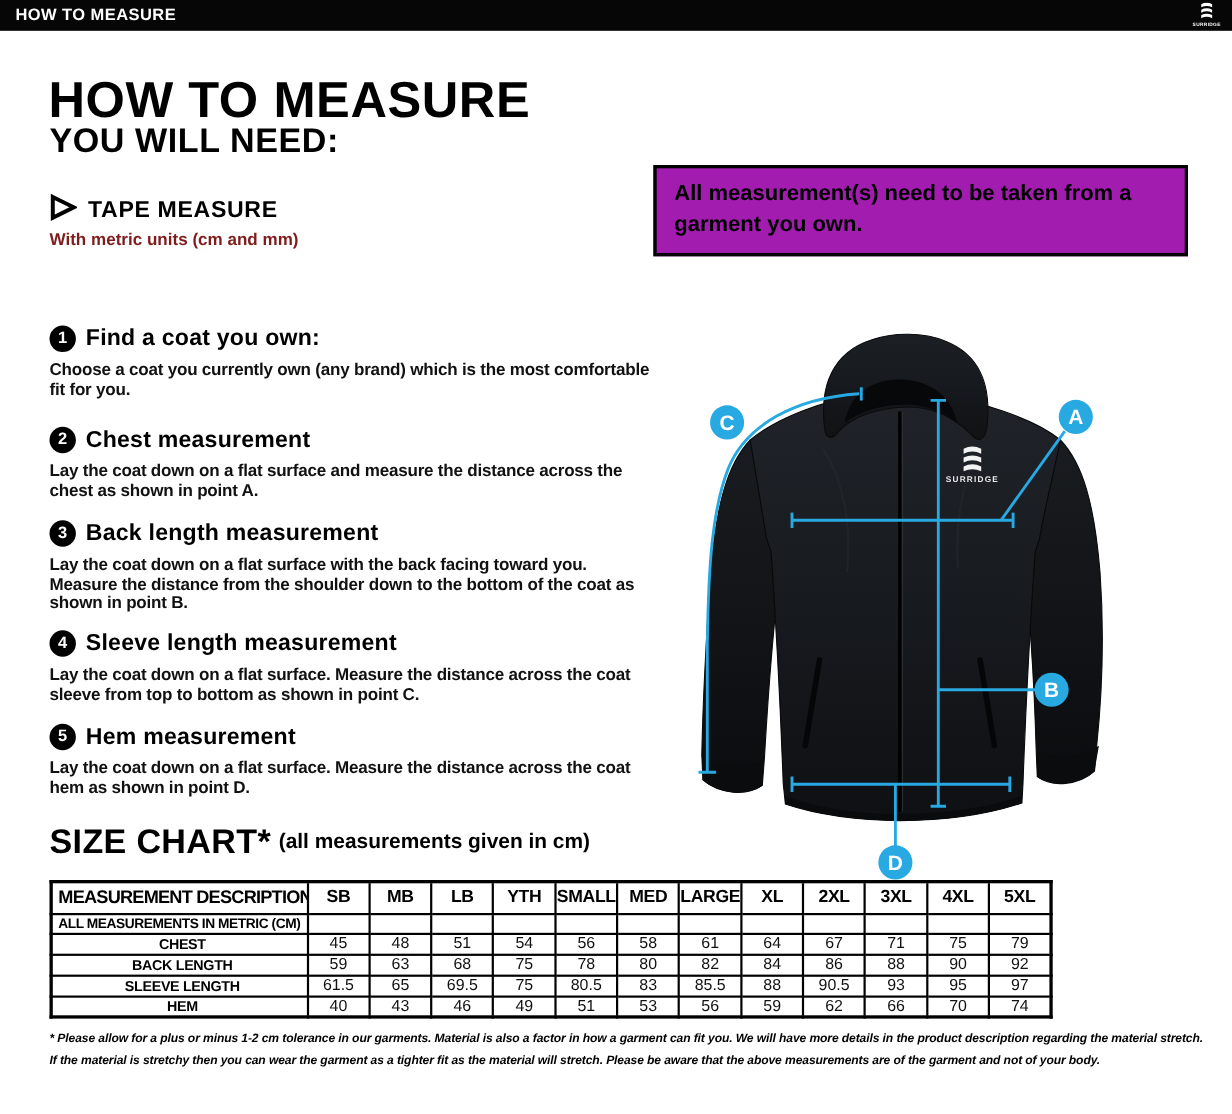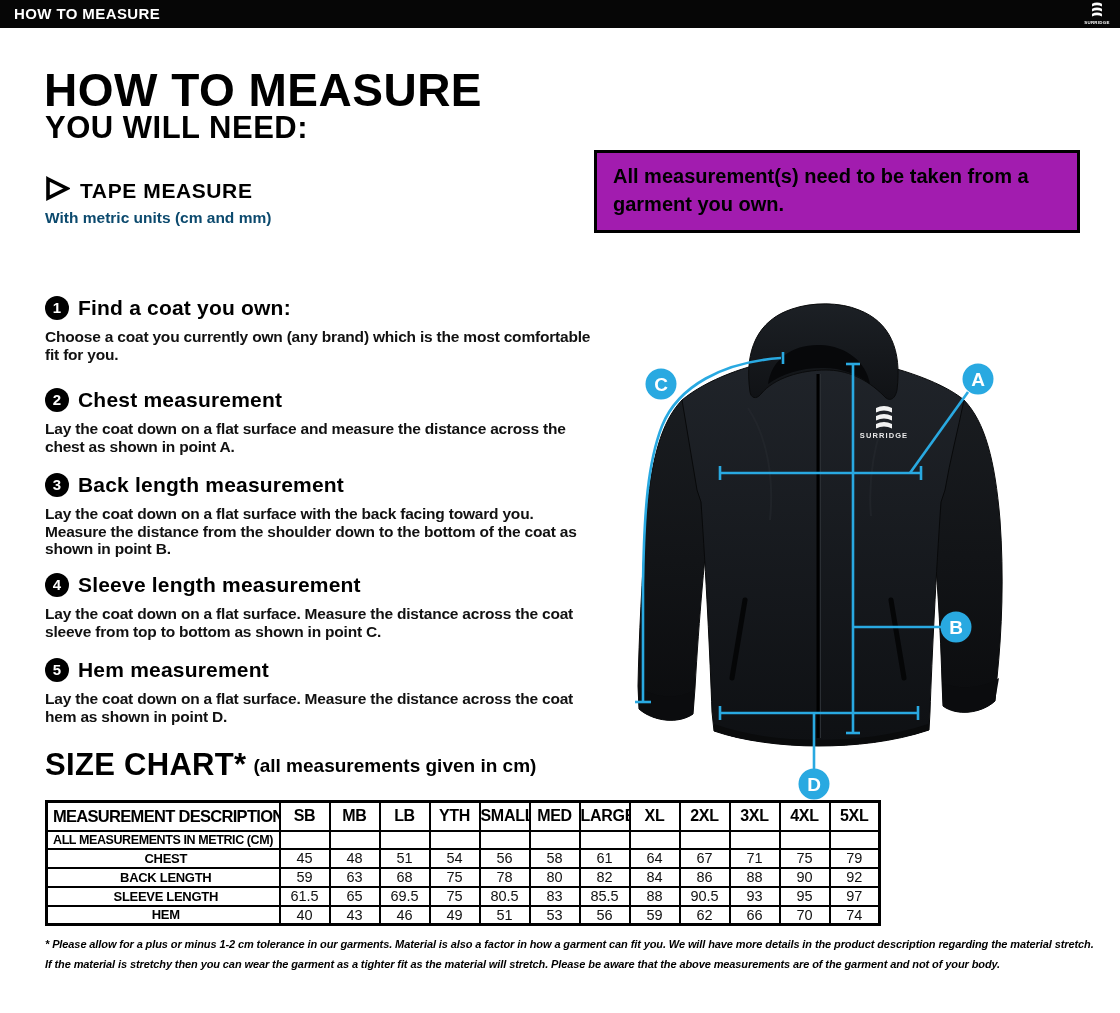--- a/index.html
+++ b/index.html
@@ -16,21 +16,21 @@
   
   .h1 { position:absolute; left:44px; top:63px; font-size:46px; font-weight:700;
         letter-spacing:0.5px; color:#000; white-space:nowrap; }
   .h2 { position:absolute; left:45px; top:110px; font-size:31px; font-weight:700;
         letter-spacing:0.5px; color:#000; white-space:nowrap; }
   
   .need { position:absolute; left:45px; width:560px; }
   .need-1 { top:176px; } .need-2 { top:232px; }
   .need-head { display:flex; align-items:center; gap:10px; }
   .need-title { font-size:21px; font-weight:700; letter-spacing:0.6px; color:#000; }
-  .need-desc { margin-top:4px; margin-left:0; font-size:15.5px; font-weight:700; color:#0c4a6e; }
+  .need-desc { margin-top:4px; margin-left:0; font-size:15.5px; font-weight:700; color:#7f1d1d; }
   .need-2 .need-desc { margin-top:8px; }
   
   .step { position:absolute; left:45px; width:552px; }
   .step-1 { top:296px; } .step-2 { top:388px; } .step-3 { top:473px; }
   .step-4 { top:573px; } .step-5 { top:658px; }
   .step-head { display:flex; align-items:center; gap:9px; }
   .step-num { width:24px; height:24px; border-radius:50%; background:#000; color:#fff;
               font-size:15px; font-weight:700; text-align:center; line-height:24px; flex:0 0 24px; }
   .step-title { font-size:21px; font-weight:700; letter-spacing:0.2px; color:#000; }
   .step-body { margin-top:8px; font-size:15.5px; font-weight:700; line-height:17.6px;
@@ -39,21 +39,21 @@
   .note-box { position:absolute; left:594px; top:150px; width:486px; border:3px solid #000;
               padding:10px 16px 12px 16px; background:#a21caf; }
   .note-text { font-size:20px; font-weight:700; line-height:27.5px; color:#000; }
   
   .diagram { position:absolute; left:598px; top:288px; width:522px; height:548px; }
   
   .size-title-row { position:absolute; left:45px; top:749px; display:flex; align-items:flex-end; }
   .size-title { font-size:31px; font-weight:700; letter-spacing:0.3px; color:#000; line-height:1; }
   .size-subtitle { font-size:19px; font-weight:700; color:#000; margin-left:7px; padding-bottom:3px; }
   .table-wrap { position:absolute; left:45px; top:800px; }
-  table.size-chart { border-collapse:collapse; table-layout:fixed; width:836px; border:3px solid #000; }
+  table.size-chart { border-collapse:collapse; table-layout:fixed; width:912px; border:3px solid #000; }
   table.size-chart td, table.size-chart th { border:2px solid #000; overflow:hidden; white-space:nowrap; }
   th.th-desc { width:233px; height:29px; font-size:16.5px; font-weight:700; letter-spacing:-0.7px;
                text-align:left; padding-left:5px; color:#000; }
   th.th-size { height:29px; font-size:16px; font-weight:700; letter-spacing:-0.3px;
                text-align:center; color:#000; }
   td.metric-label { height:18px; font-size:12.5px; font-weight:700; letter-spacing:-0.4px;
                     text-align:left; padding-left:5px; color:#000; }
   td.row-label { height:19px; font-size:13px; font-weight:700; letter-spacing:-0.3px;
                  text-align:center; padding-left:5px; color:#000; }
   td.val { height:19px; font-size:14.5px; font-weight:400; text-align:center; color:#111; }

